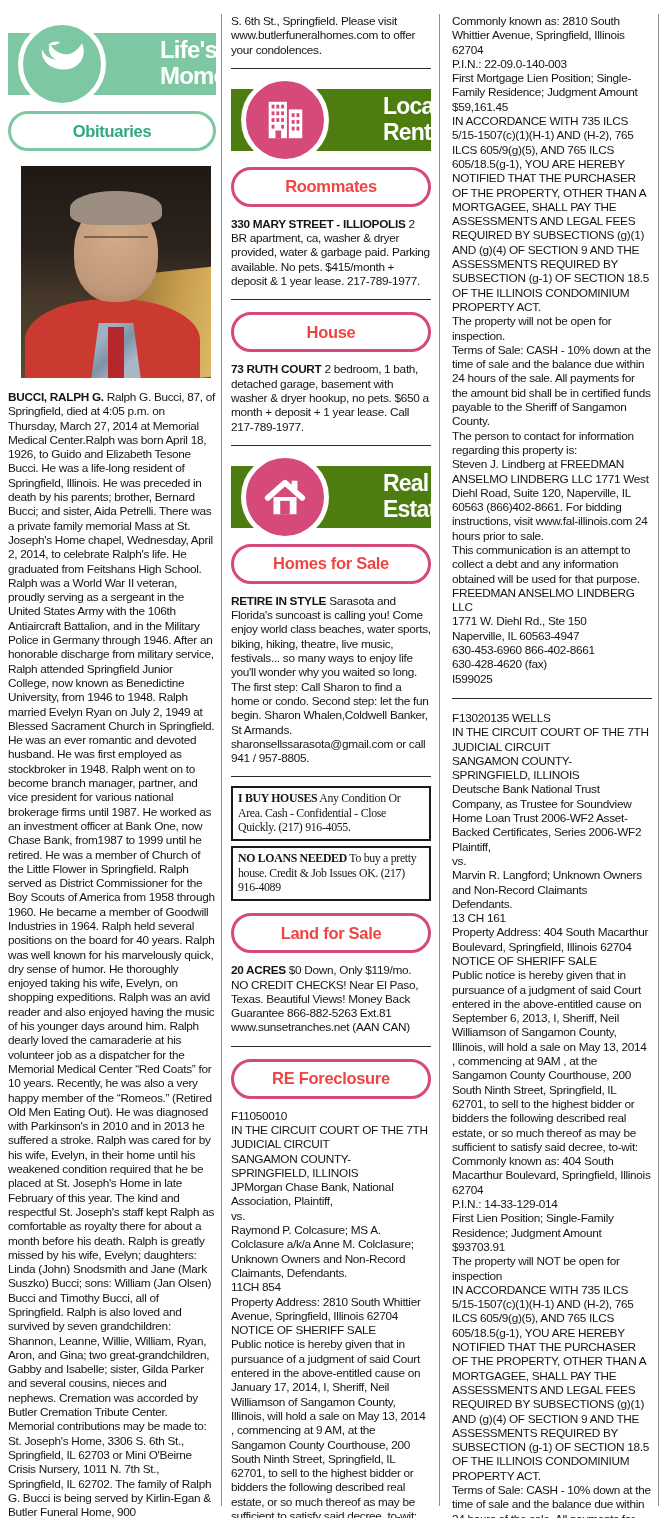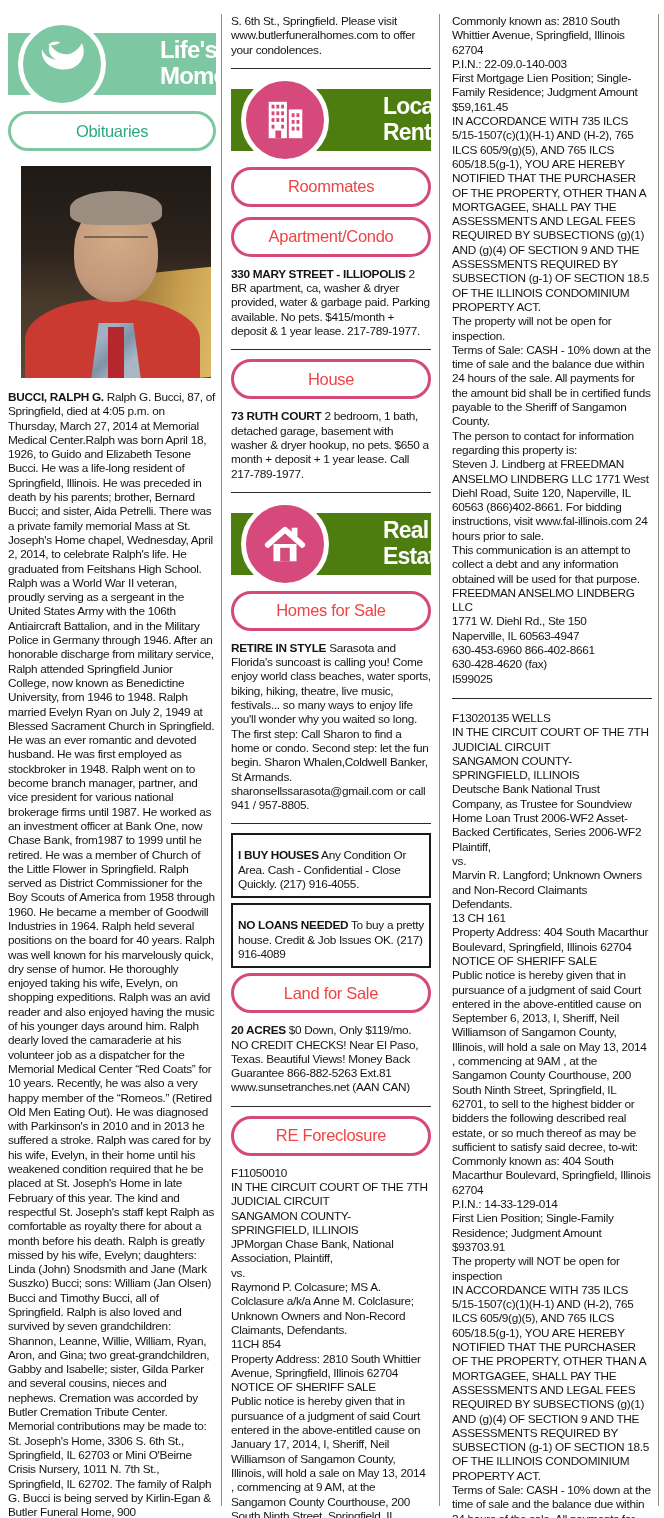--- a/index.html
+++ b/index.html
@@ -31,28 +31,28 @@
   .banner.green .logo-circle{background:#7dc8a2;}
   .banner.pink .logo-circle{background:#d6497b;}
   .banner-title{position:absolute;left:104px;top:4px;color:#fff;font-weight:bold;
     font-size:23px;line-height:26px;letter-spacing:-0.8px;margin-left:48px;}
   #col1 .banner{margin-top:24px;}
   #col1 .banner-title{font-size:24px;}
 
   
   .pill{
     height:34px;border-radius:20px;display:flex;align-items:center;justify-content:center;
-    font-weight:normal;font-size:16.5px;letter-spacing:-0.3px;margin:0 0 10px;background:#fff;
+    font-weight:bold;font-size:16.5px;letter-spacing:-0.3px;margin:12px 0 10px;background:#fff;
   }
   .pill.green{border:3px solid #7dc8a2;color:#2fa97c;}
   .pill.pink{border:3px solid #d6497b;color:#ef4444;}
 
   
-  .boxad{border:2.5px solid #1a1a1a;padding:13px 5px 5px;margin:2px 0 5px;
-    font-size:11.8px;line-height:14.3px;letter-spacing:-0.3px;}
+  .boxad{border:2.5px solid #1a1a1a;padding:3px 5px 5px;margin:2px 0 5px;
+    font-size:11.8px;line-height:14.3px;letter-spacing:-0.3px;font-family:Liberation Serif, serif;}
 
   
   .photo{position:relative;width:190px;height:212px;margin:15px 0 12px 13px;overflow:hidden;
     background:linear-gradient(180deg,#1f1915 0%,#2c231c 40%,#45382a 62%,#5a4933 100%);}
   .ph-couch{position:absolute;right:-8px;top:50%;width:62%;height:52%;
     background:linear-gradient(100deg,#7c5f2e,#c79d4e 60%,#e0bd6b);transform:skewY(-6deg);}
   .ph-sweater{position:absolute;bottom:-6px;left:2%;width:92%;height:40%;
     background:#cb3a31;border-radius:48% 48% 0 0;}
   .ph-shirt{position:absolute;bottom:0;left:37%;width:26%;height:26%;
     background:linear-gradient(135deg,#9fb0c2 25%,#7e93a8 50%,#a9b6c4 75%);
@@ -134,21 +134,20 @@
       </svg>
     </div>
     <div class="banner-title">
       <div>Local</div>
       <div>Rentals</div>
     </div>
   </div>
 
   <div class="pill pink">Roommates</div>
 
-  <div class="pill pink">Apartment/Condo</div>
   <p class="ad"><b>330 MARY STREET - ILLIOPOLIS</b> <span>2 BR apartment, ca, washer &amp; dryer provided, water &amp; garbage paid. Parking available. No pets. $415/month + deposit &amp; 1 year lease. 217-789-1977.</span></p>
   <hr class="rule">
 
   <div class="pill pink">House</div>
   <p class="ad"><b>73 RUTH COURT</b> <span>2 bedroom, 1 bath, detached garage, basement with washer &amp; dryer hookup, no pets. $650 a month + deposit + 1 year lease. Call 217-789-1977.</span></p>
   <hr class="rule">
 
   <div class="banner pink">
     <div class="logo-circle">
       <svg width="46" height="46" viewBox="0 0 48 48" aria-hidden="true">

